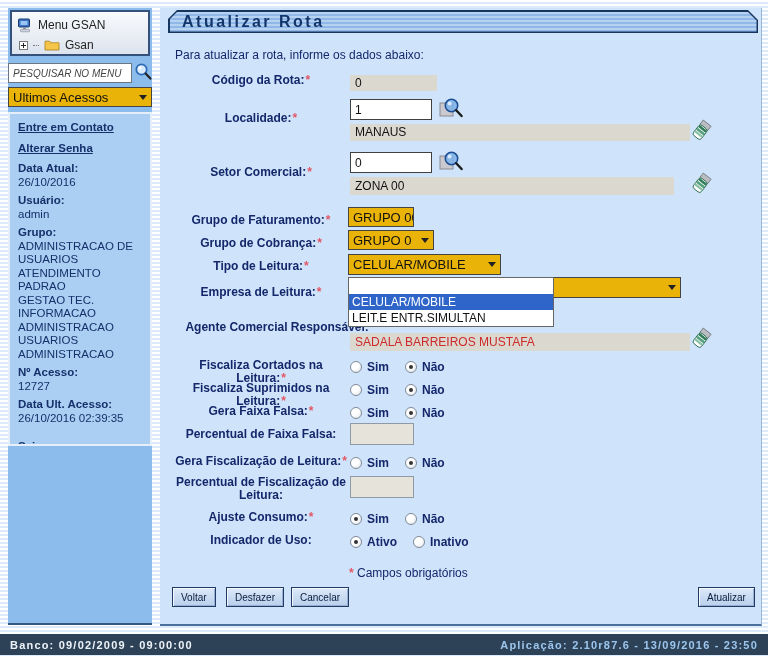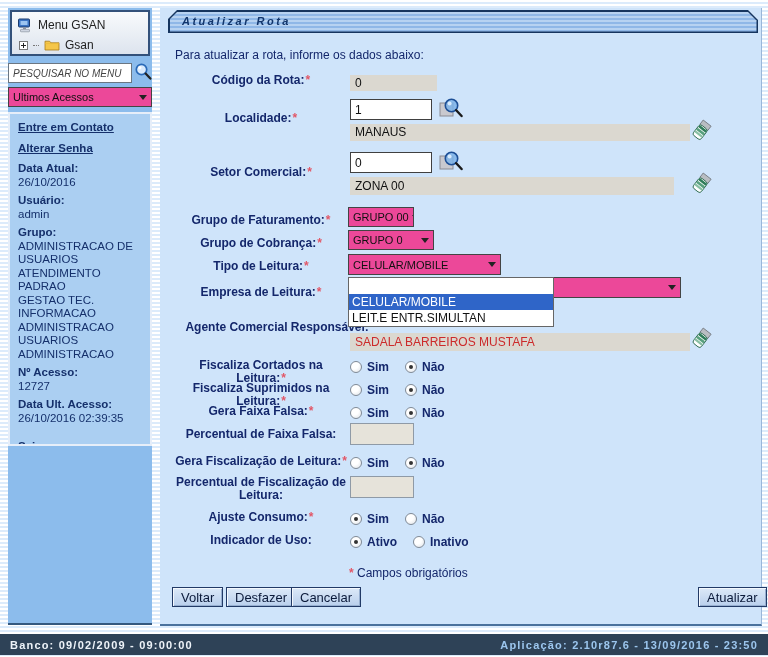--- a/index.html
+++ b/index.html
@@ -27,22 +27,22 @@
   .dotline { width:6px; border-top:1px dotted #777; display:inline-block; }
   .searchrow { position:absolute; left:0; top:53px; width:144px; height:24px; }
   .searchrow input {
     position:absolute; left:0; top:2px; width:124px; height:20px;
     border:1px solid #6b7682; background:#fff; font-family:"Liberation Sans",sans-serif;
     font-size:10px; font-style:italic; color:#333; padding:0 4px;
   }
   .searchrow input::placeholder { color:#444; opacity:1; }
   .search-ic { position:absolute; left:125px; top:0; width:20px; height:22px; cursor:pointer; }
   .sel {
-    background:#ec4899; border:1px solid #444; display:flex; align-items:center;
-    justify-content:space-between; padding:0 4px; font-size:11px; color:#111;
+    background:#eab308; border:1px solid #444; display:flex; align-items:center;
+    justify-content:space-between; padding:0 4px; font-size:13px; color:#111;
     cursor:default; white-space:nowrap; overflow:hidden;
   }
   .arrow { width:0; height:0; border-left:4px solid transparent; border-right:4px solid transparent; border-top:5px solid #222; flex:0 0 auto; margin-left:3px; }
   #recent-select { position:absolute; left:0; top:79px; width:144px; height:20px; }
   .infobox {
     position:absolute; left:0; top:104px; width:144px; height:334px;
     background:#abcff2; border:2px solid #e6eef9; padding:7px 8px;
     font-size:11.5px; color:#15306b; line-height:13.5px; overflow:hidden;
   }
   .infobox a { color:#15306b; font-weight:bold; text-decoration:underline; cursor:pointer; display:inline-block; margin-bottom:7px; }
@@ -61,21 +61,21 @@
     background:#16355f;
     clip-path:polygon(9px 0, calc(100% - 10px) 0, 100% 10px, 100% 100%, 0 100%, 0 9px);
   }
   .titlebar-in {
     position:absolute; inset:1.5px;
     background:repeating-linear-gradient(180deg,#b7d2f1 0 2px,#8fb7e7 2px 4px);
     clip-path:polygon(8px 0, calc(100% - 9px) 0, 100% 9px, 100% 100%, 0 100%, 0 8px);
   }
   .titletext {
     position:absolute; left:14px; top:0; height:23px; line-height:23px;
-    font-size:11px; font-weight:bold; letter-spacing:2.5px; color:#12356b;font-style:italic;
+    font-size:16px; font-weight:bold; letter-spacing:2.5px; color:#12356b;
   }
   .lbl { position:absolute; left:15px; width:172px; font-size:12px; font-weight:bold; color:#14276b; line-height:13px;text-align:center; }
   .lbl.wide { width:210px; white-space:nowrap; }
   .req { color:#e25767; margin-left:1px; }
   .intro { position:absolute; left:15px; top:40px; font-size:12px; color:#14276b; }
   .ro { position:absolute; background:#dbd8d0; font-size:12px; color:#111; padding-left:5px; overflow:hidden; white-space:nowrap; }
   .ro.redval { color:#cc2a2a; }
   .tin {
     position:absolute; border:1px solid #404040; background:#fff; font-family:"Liberation Sans",sans-serif;
     font-size:12px; color:#111; padding:0 4px;
@@ -96,21 +96,21 @@
   .ddlist {
     position:absolute; left:188px; top:269px; width:206px; background:#fff;
     border:1px solid #666; z-index:5; font-size:12px; color:#111;
   }
   .ddrow { height:16px; line-height:16px; padding-left:3px; white-space:nowrap; overflow:hidden; cursor:pointer; }
   .ddrow.hl { background:#2f65c8; color:#fff; }
   .note { position:absolute; left:188px; top:558px; font-size:12px; color:#14276b; }
   .note .req { font-weight:bold; }
   .btn {
     position:absolute; top:579px; height:20px; padding:0 8px; font-family:"Liberation Sans",sans-serif;
-    font-size:13px; color:#0b1a3a; background:linear-gradient(180deg,#dce9f8,#b9cfec);
+    font-size:10px; color:#0b1a3a; background:linear-gradient(180deg,#dce9f8,#b9cfec);
     border:1px solid #223a66; box-shadow:inset 1px 1px 0 #f4f8fd, inset -1px -1px 0 #97afd0;
     cursor:pointer; text-align:center;
   }
 
   
   #footer {
     position:absolute; left:0; top:634px; width:768px; height:21px; background:#2e4257;
     display:flex; align-items:center; justify-content:space-between; padding:0 10px;
     font-size:11px; font-weight:bold; letter-spacing:1.2px;
   }

